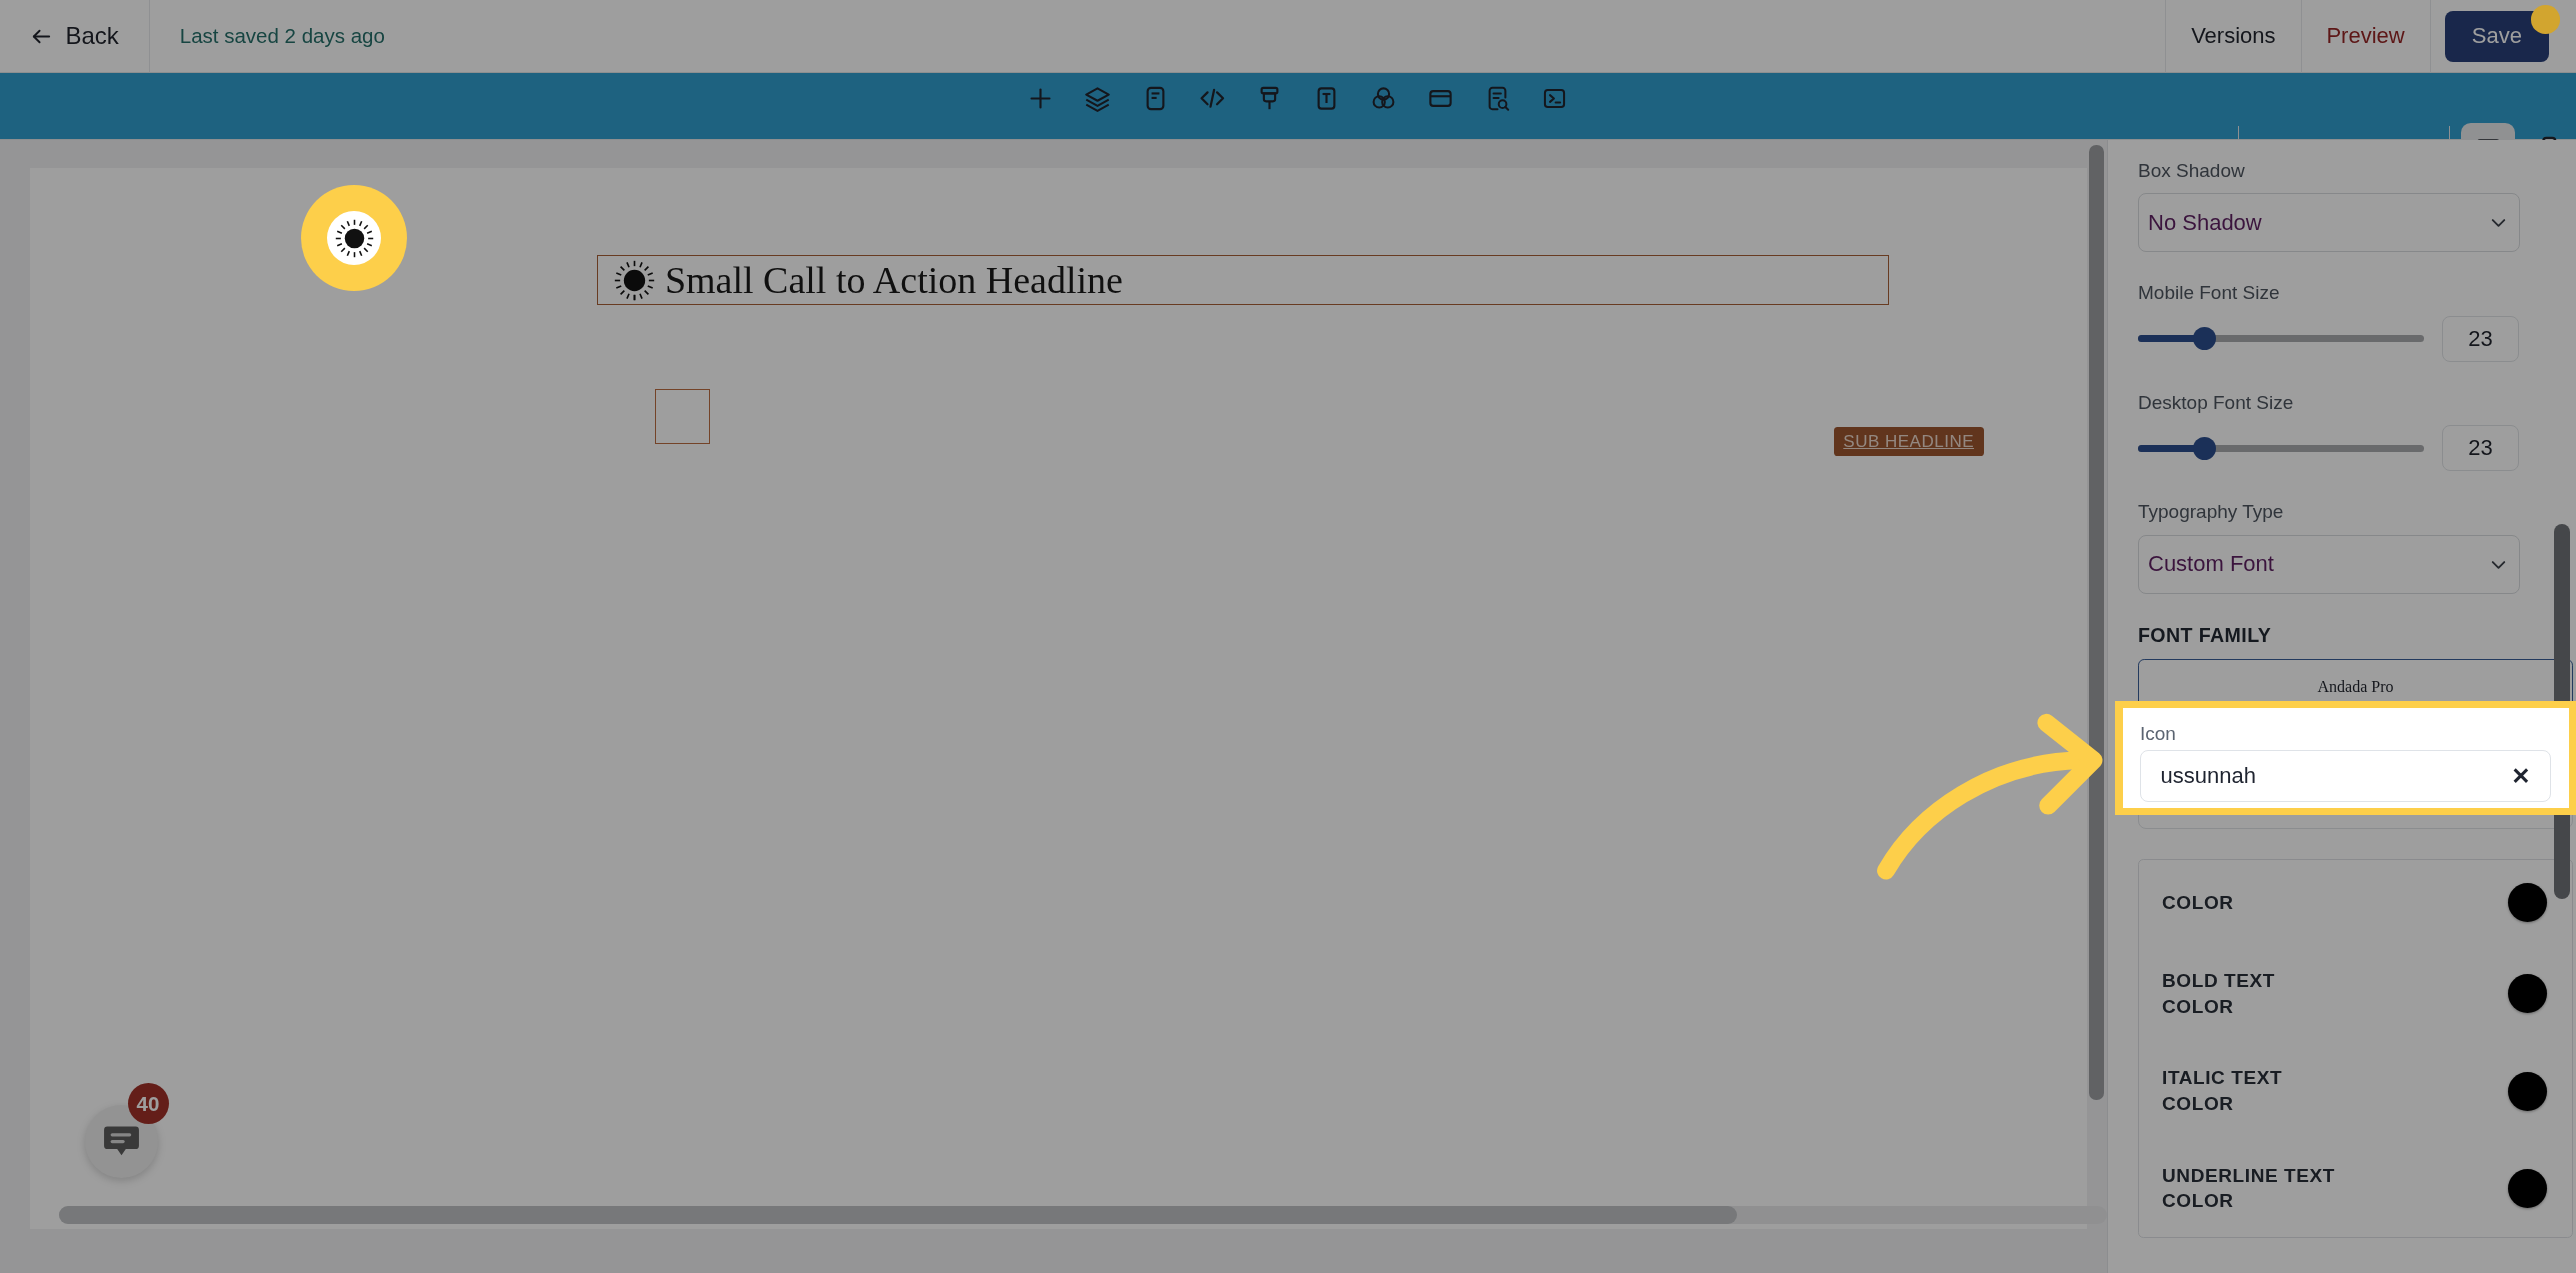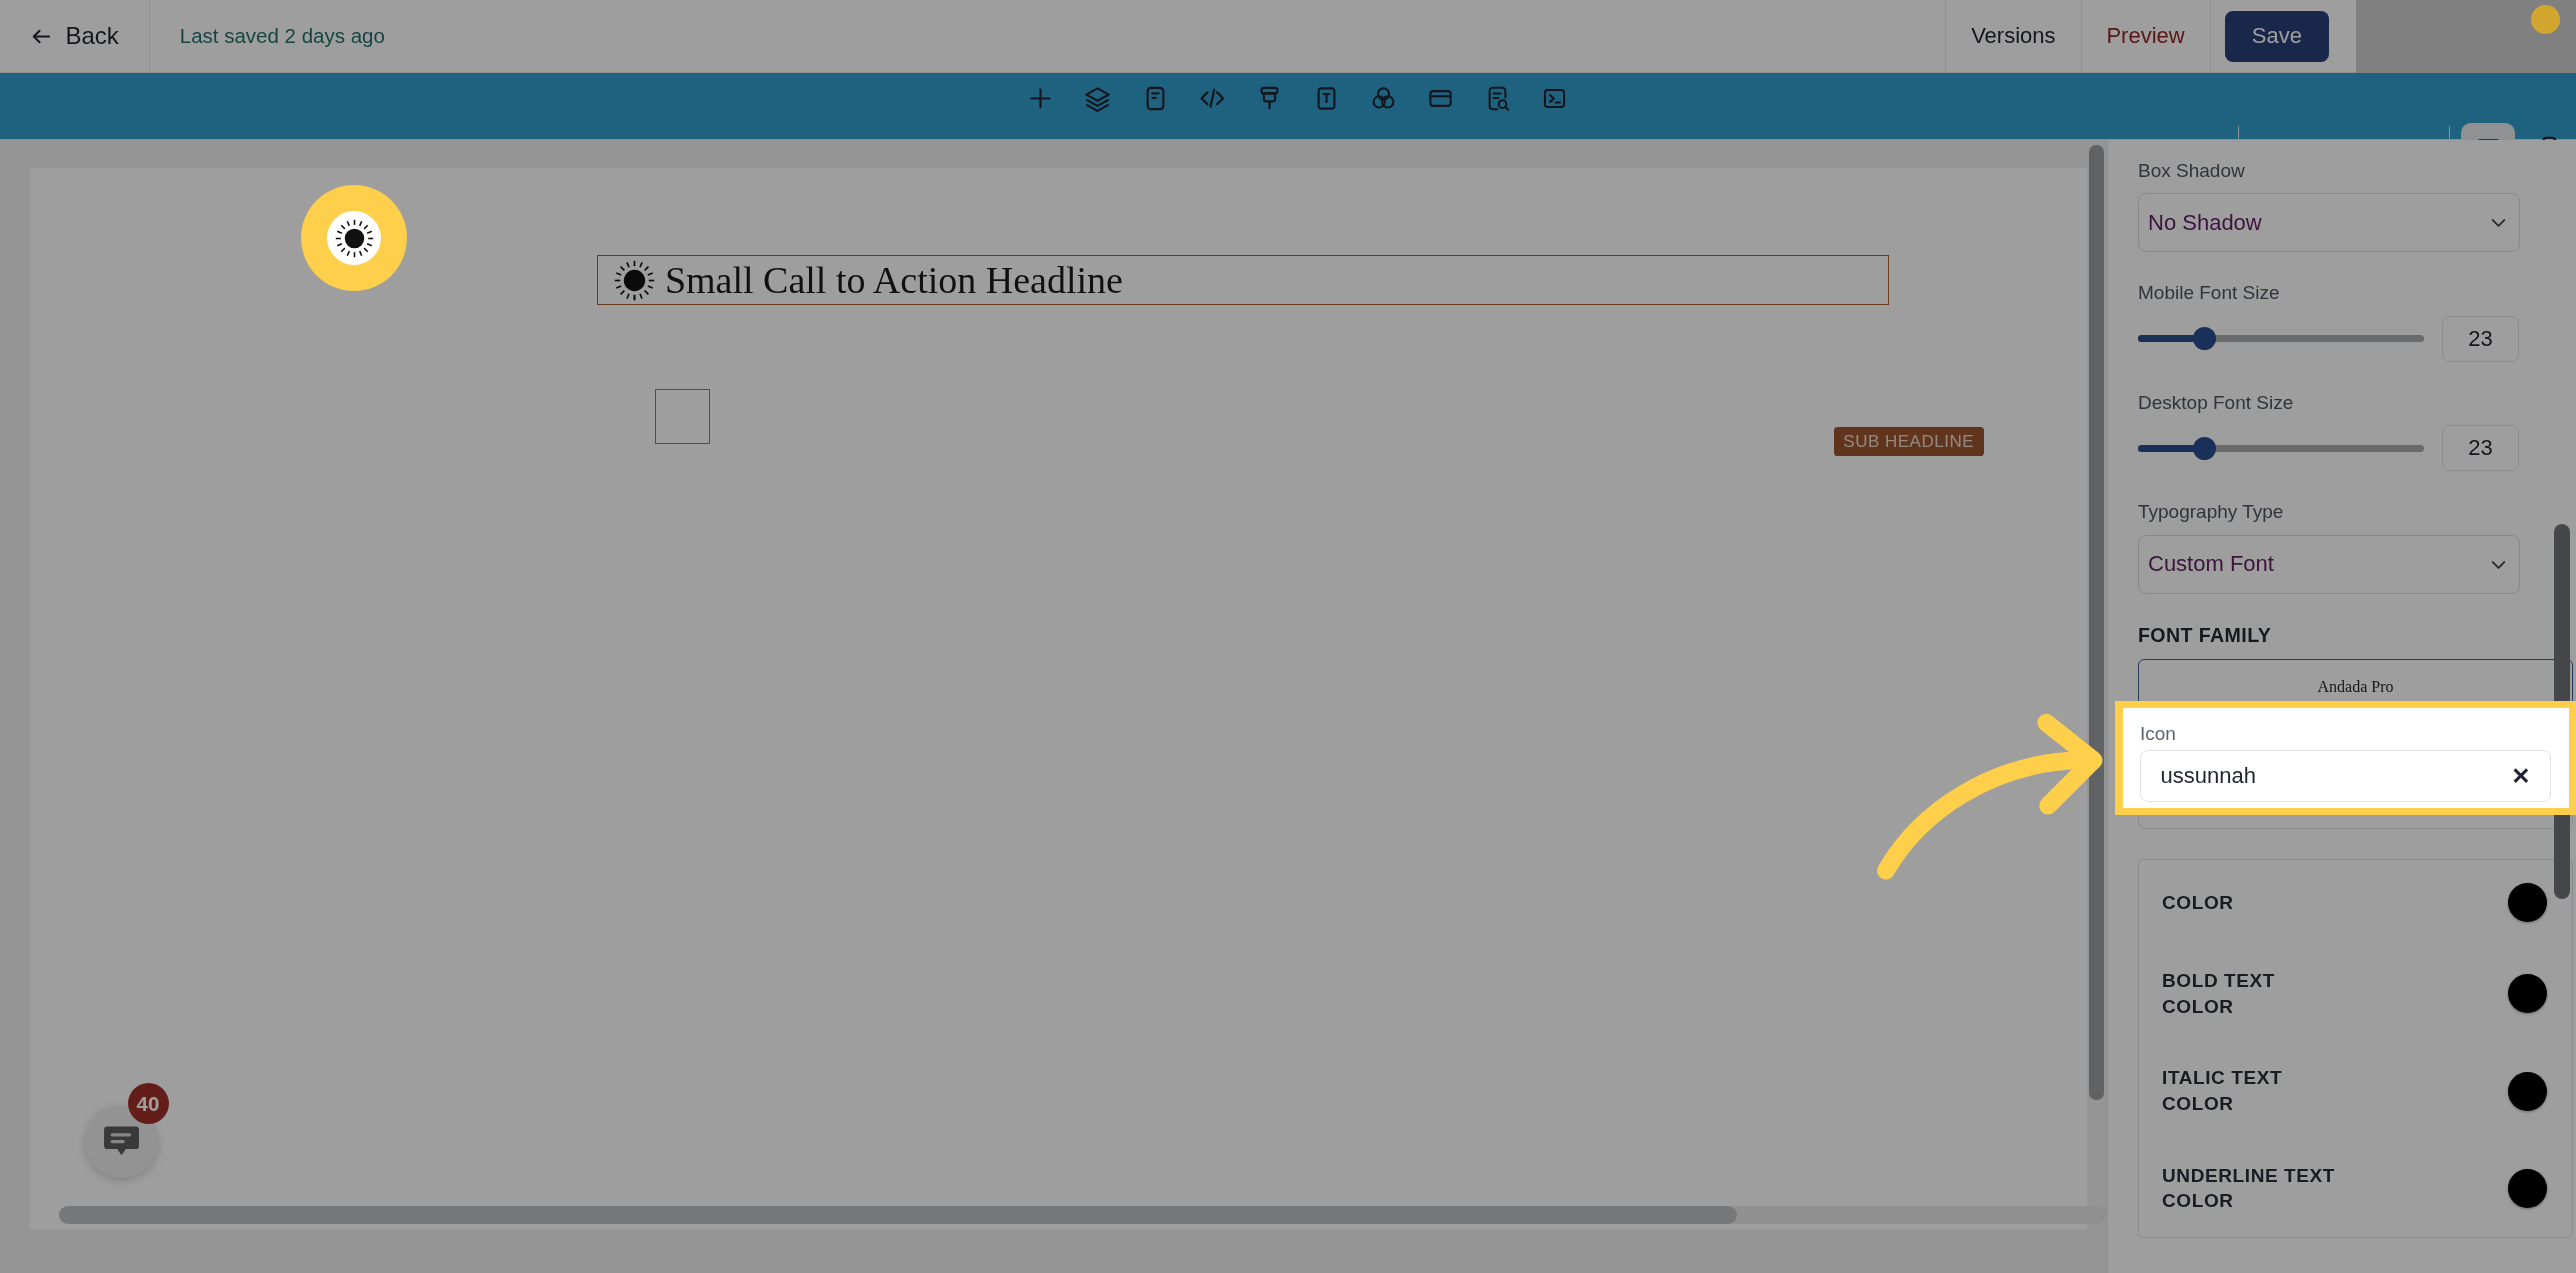--- a/index.html
+++ b/index.html
@@ -8,21 +8,21 @@
     font-family:"Liberation Sans", sans-serif;
     background:#808080;
     position:relative;
   }
 
   
   #ui { position:absolute; inset:0; filter:brightness(0.62) saturate(0.72); }
 
   
   .topbar {
-    position:absolute; left:0; top:0; width:2356px; height:73px;
+    position:absolute; left:0; top:0; width:2576px; height:73px;
     background:#ffffff; border-bottom:0.9px solid #e3e6ea;
     display:flex; align-items:center;
   }
   .back-btn {
     display:flex; align-items:center; gap:12.5px;
     padding:0 30px 0 30px; height:73px; cursor:pointer;
   }
   .back-arrow { width:23px; height:23px; display:block; }
   .back-label { font-size:24px; color:#1f2430; }
   .topbar-div { width:0.9px; height:73px; background:#e6e8ec; }
@@ -75,21 +75,21 @@
     width:46px; height:46px; margin-left:14.3px; flex:0 0 auto;
     display:flex; align-items:center; justify-content:center;
   }
   .headline-text {
     font-family:"Liberation Serif", serif;
     font-size:38px; color:#1a1a1a; white-space:nowrap; margin-left:7.1px;
   }
   .subheadline-badge {
     position:absolute; left:1804px; top:259px;
     background:#b4501b; color:#f3d9c8; font-size:17px; letter-spacing:0.5px;
-    padding:4.5px 9.8px; border-radius:3.6px; white-space:nowrap;
+    padding:4.5px 9.8px; border-radius:3.6px; white-space:nowrap;text-decoration:underline;
   }
   .icon-select-box {
     position:absolute; left:625px; top:221px; width:55px; height:55px;
     border:1.8px solid #d4662a;
   }
 
   
   .chat-widget {
     position:absolute; left:55px; bottom:51px; width:73px; height:73px;
     border-radius:50%; background:#ededed;

